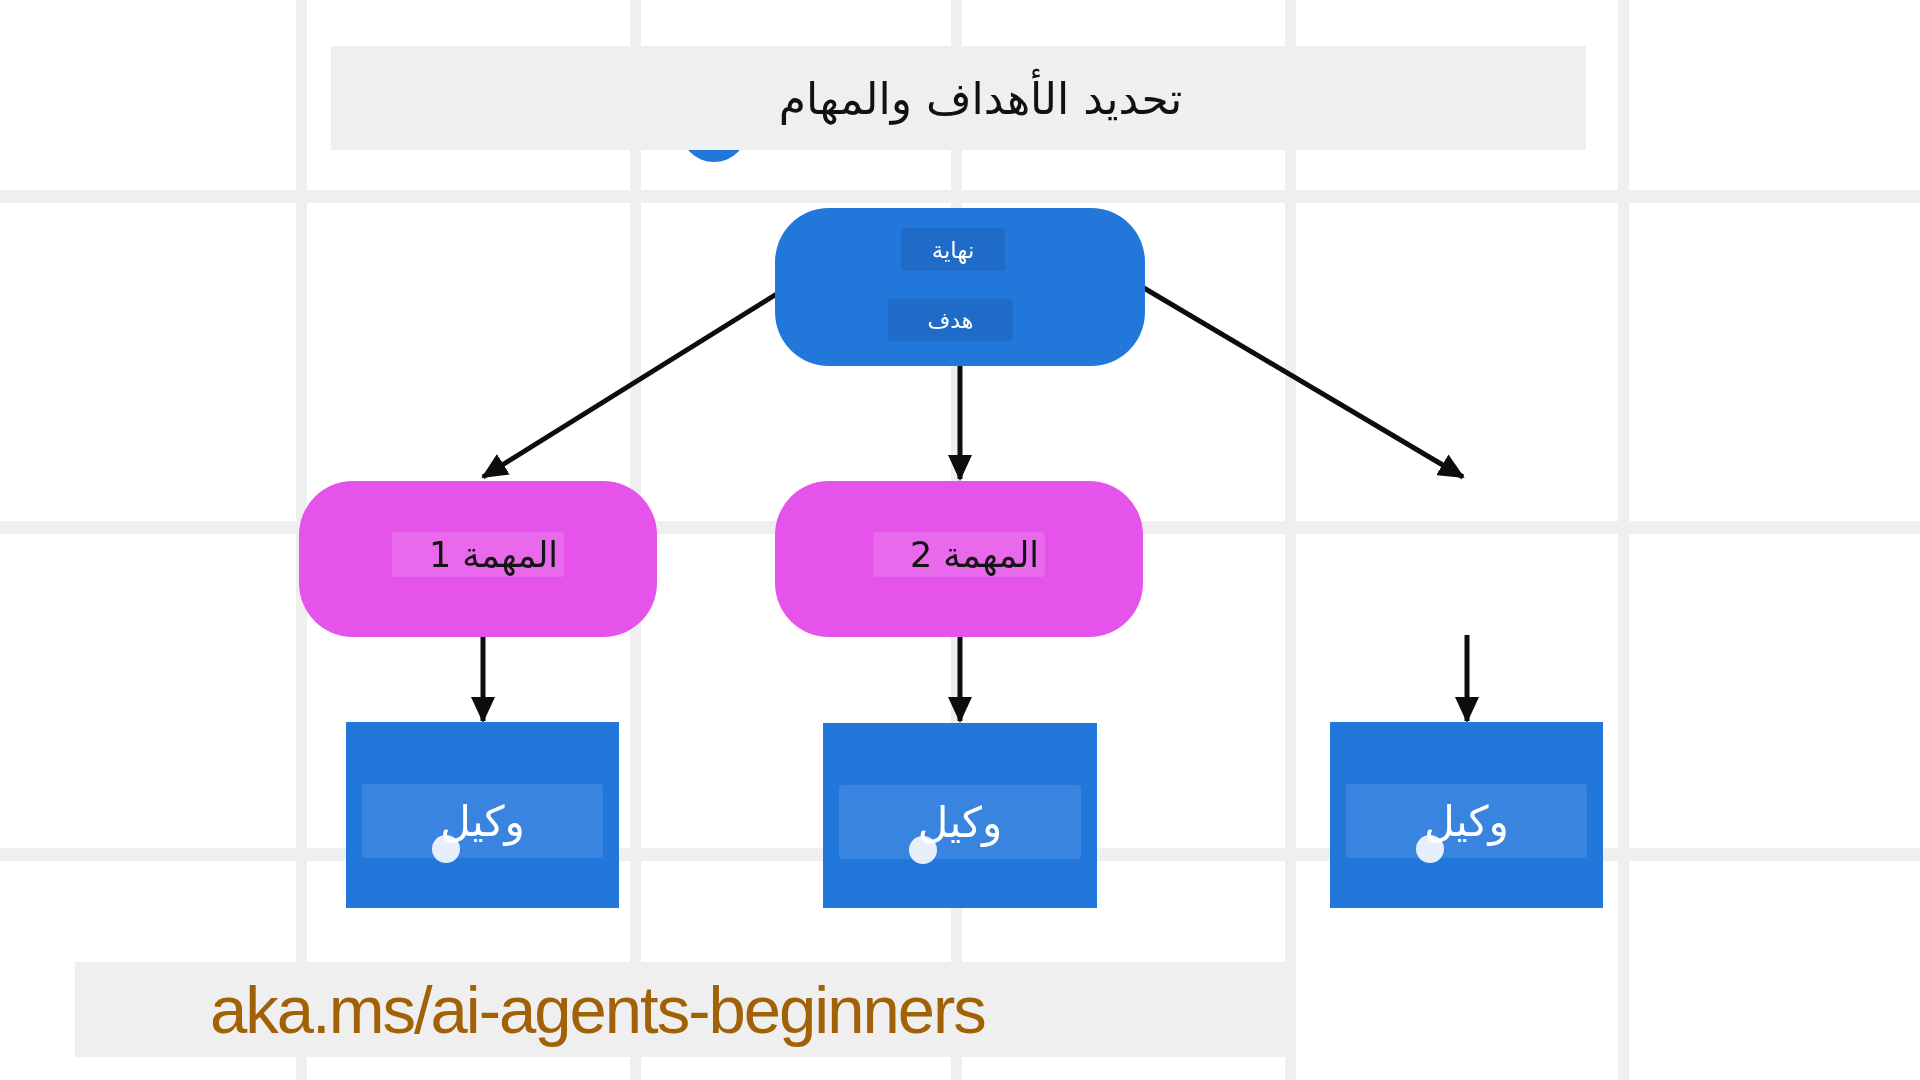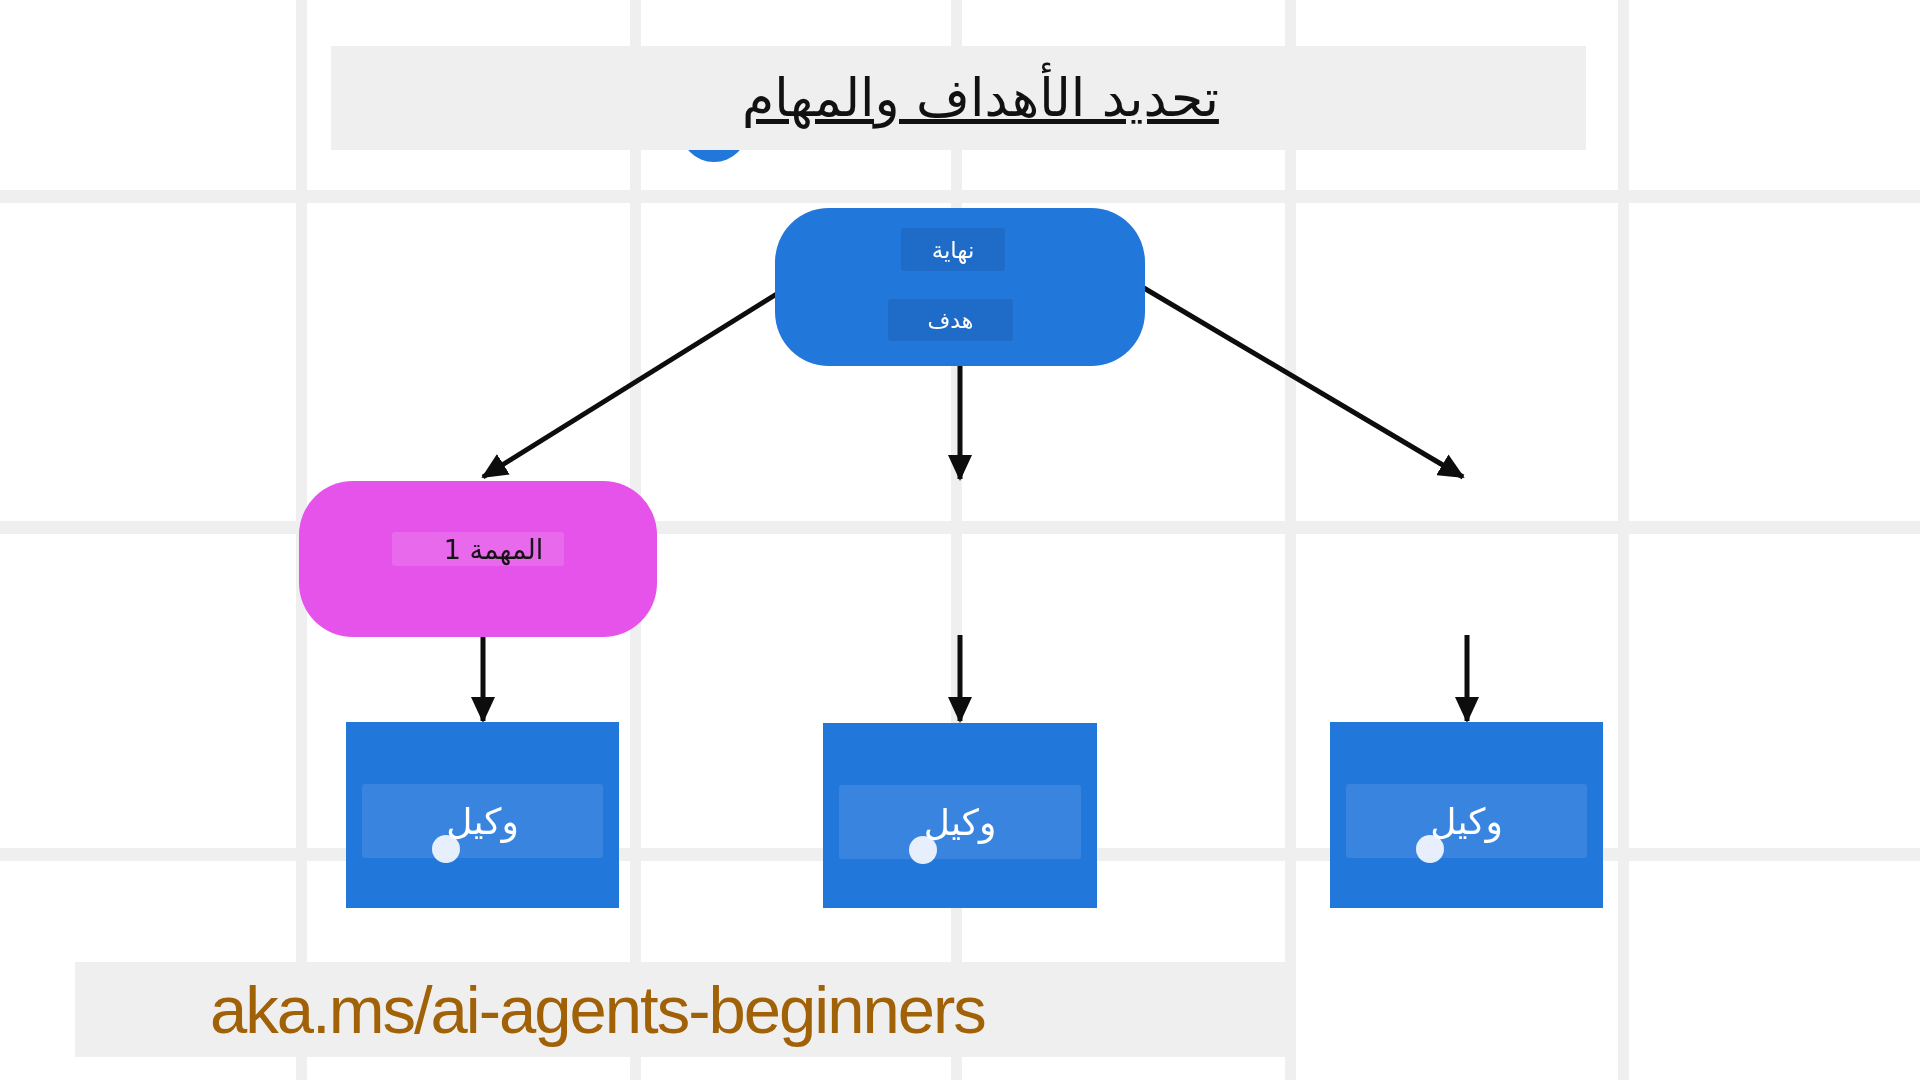--- a/index.html
+++ b/index.html
@@ -16,45 +16,45 @@
   .h1{top:190px}.h2{top:521px}.h3{top:848px}
 
   
   .peek-circle { position:absolute; left:680px; top:94px; width:68px; height:68px;
                  border-radius:50%; background:var(--node-blue,#2277DB); }
 
   .titlebar { position:absolute; left:331px; top:46px; width:1255px; height:104px;
               background:var(--panel-gray,#EFEFEF);
               display:flex; align-items:center; justify-content:center;
               padding-left:44px; box-sizing:border-box; }
-  .title-text { font-size:52px; color:#111; direction:rtl; white-space:nowrap;
-                letter-spacing:0.5px;text-decoration:underline; }
+  .title-text { font-size:44px; color:#111; direction:rtl; white-space:nowrap;
+                letter-spacing:0.5px; }
 
   .arrows { position:absolute; left:0; top:0; width:1920px; height:1080px; }
   .arrows line { stroke:var(--arrow-black,#0D0D0D); stroke-width:5; }
   .arrows polygon { fill:var(--arrow-black,#0D0D0D); }
 
   .node { position:absolute; box-sizing:border-box; }
   .blue  { background:var(--node-blue,#2277DB); }
   .pink  { background:var(--node-pink,#E653EA); }
   .round { border-radius:54px;text-align:center; }
 
   .chip { position:absolute; display:flex; align-items:center; justify-content:center;
           box-sizing:border-box; border-radius:3px; white-space:nowrap; direction:rtl; }
   .chip-dark  { background:rgba(0,0,0,0.09);  color:var(--text-light,#FFFFFF); }
   .chip-light { background:rgba(255,255,255,0.10); color:var(--text-light,#FFFFFF); }
   .chip-pink  { background:rgba(255,255,255,0.13); color:var(--text-dark,#141414); }
 
   .root-chip-top    { left:126px; top:20px; width:104px; height:43px; font-size:23px; }
   .root-chip-bottom { left:113px; top:91px; width:125px; height:42px; font-size:22px; }
 
   .task-chip { left:50%; transform:translateX(-50%); top:51px;
-               width:172px; height:34px; font-size:27px;padding-left:31px; }
+               width:172px; height:45px; font-size:35px;padding-left:31px; }
 
-  .agent-chip { left:16px; right:16px; top:62px; height:74px; font-size:36px; }
+  .agent-chip { left:16px; right:16px; top:62px; height:74px; font-size:42px; }
   .agent-circle { position:absolute; top:113px; width:28px; height:28px;
                   border-radius:50%; background:rgba(255,255,255,0.88); }
   .agent-circle { left:86px; }
 
   
   .root-node  { left:775px;  top:208px; width:370px; height:158px; }
   .task-1     { left:299px;  top:481px; width:358px; height:156px; }
   .task-2     { left:775px;  top:481px; width:368px; height:156px; }
   .task-3     { left:1283px; top:479px; width:367px; height:159px; }
   .agent-1    { left:346px;  top:722px; width:273px; height:186px; }
@@ -102,20 +102,23 @@
   </svg>
 
   <div class="node blue round root-node">
     <div class="chip chip-dark root-chip-top">نهاية</div>
     <div class="chip chip-dark root-chip-bottom">هدف</div>
   </div>
 
   <div class="node pink round task-1">
     <div class="chip chip-pink task-chip">المهمة 1</div>
   </div>
+  <div class="node pink round task-2">
+    <div class="chip chip-pink task-chip">المهمة 2</div>
+  </div>
 
   <div class="node blue agent-1">
     <div class="agent-circle"></div>
     <div class="chip chip-light agent-chip">وكيل</div>
   </div>
   <div class="node blue agent-2">
     <div class="agent-circle"></div>
     <div class="chip chip-light agent-chip">وكيل</div>
   </div>
   <div class="node blue agent-3">

